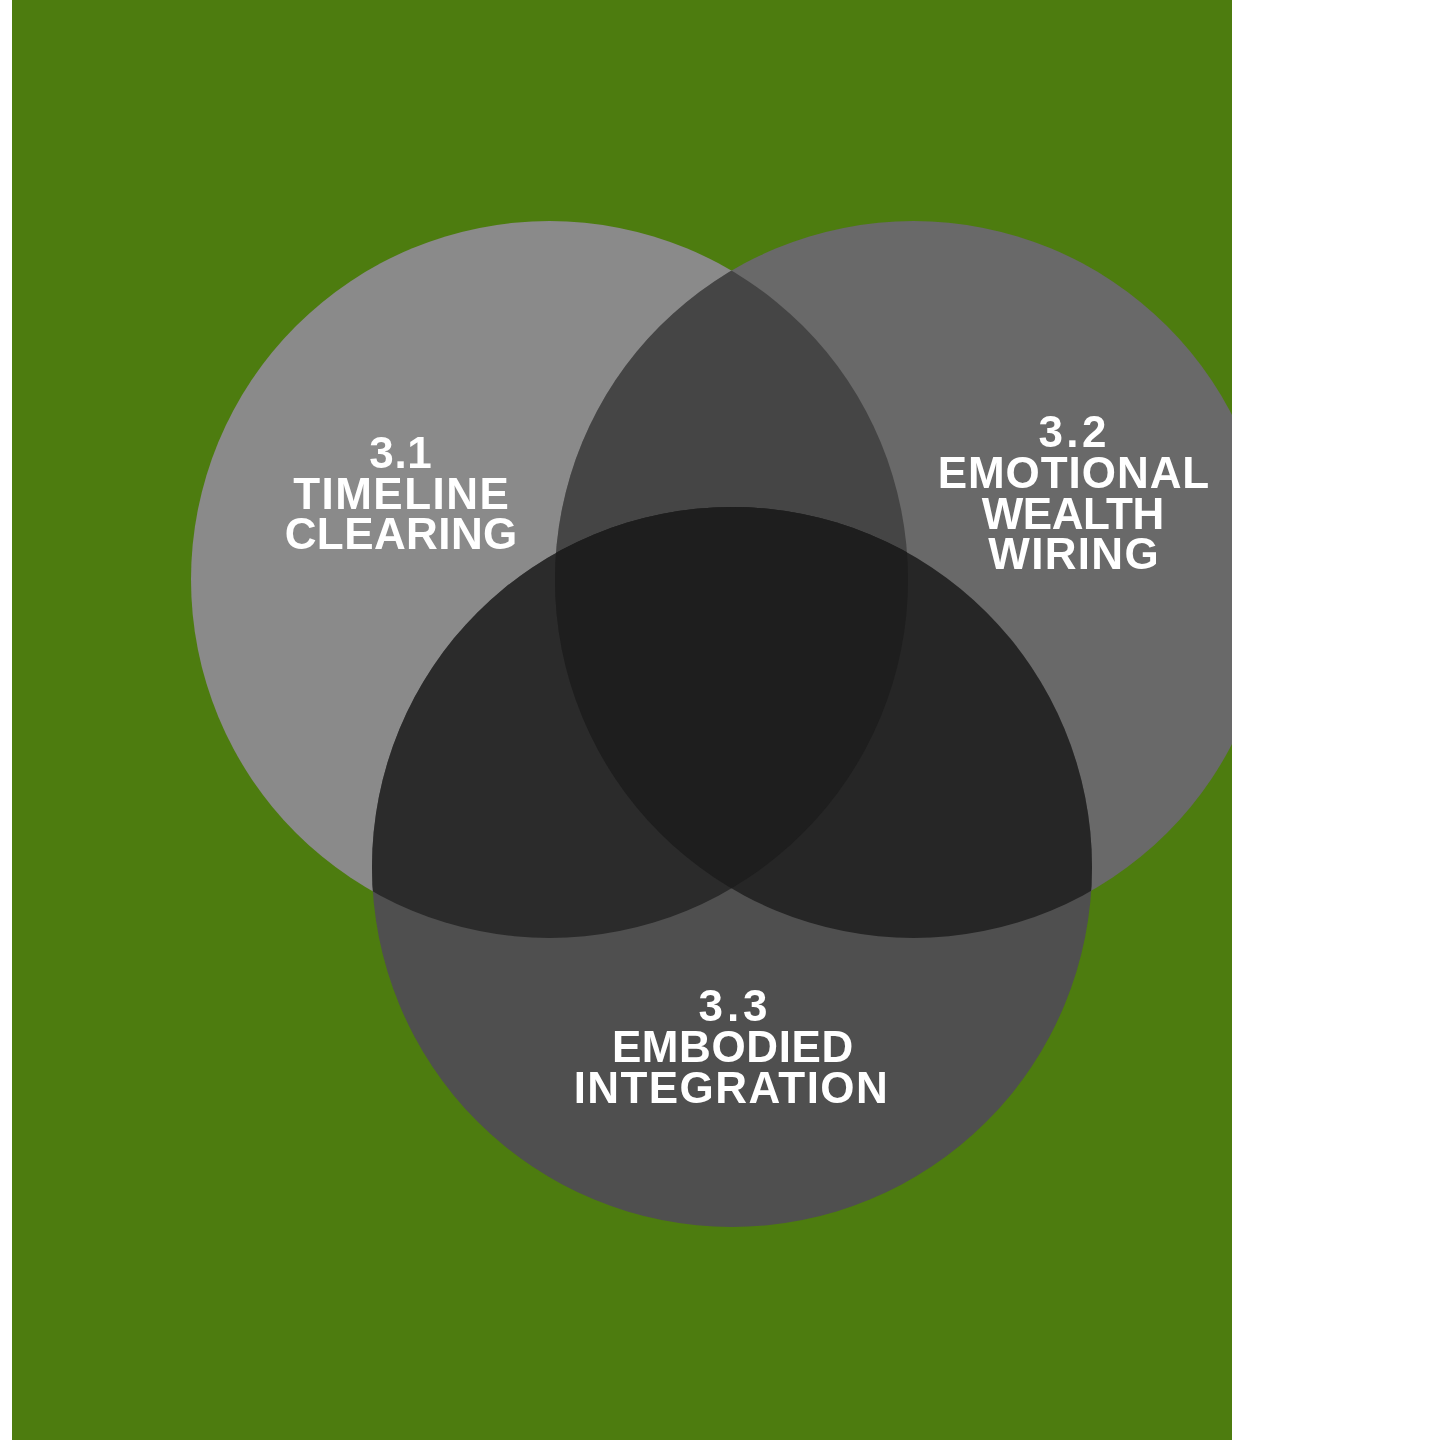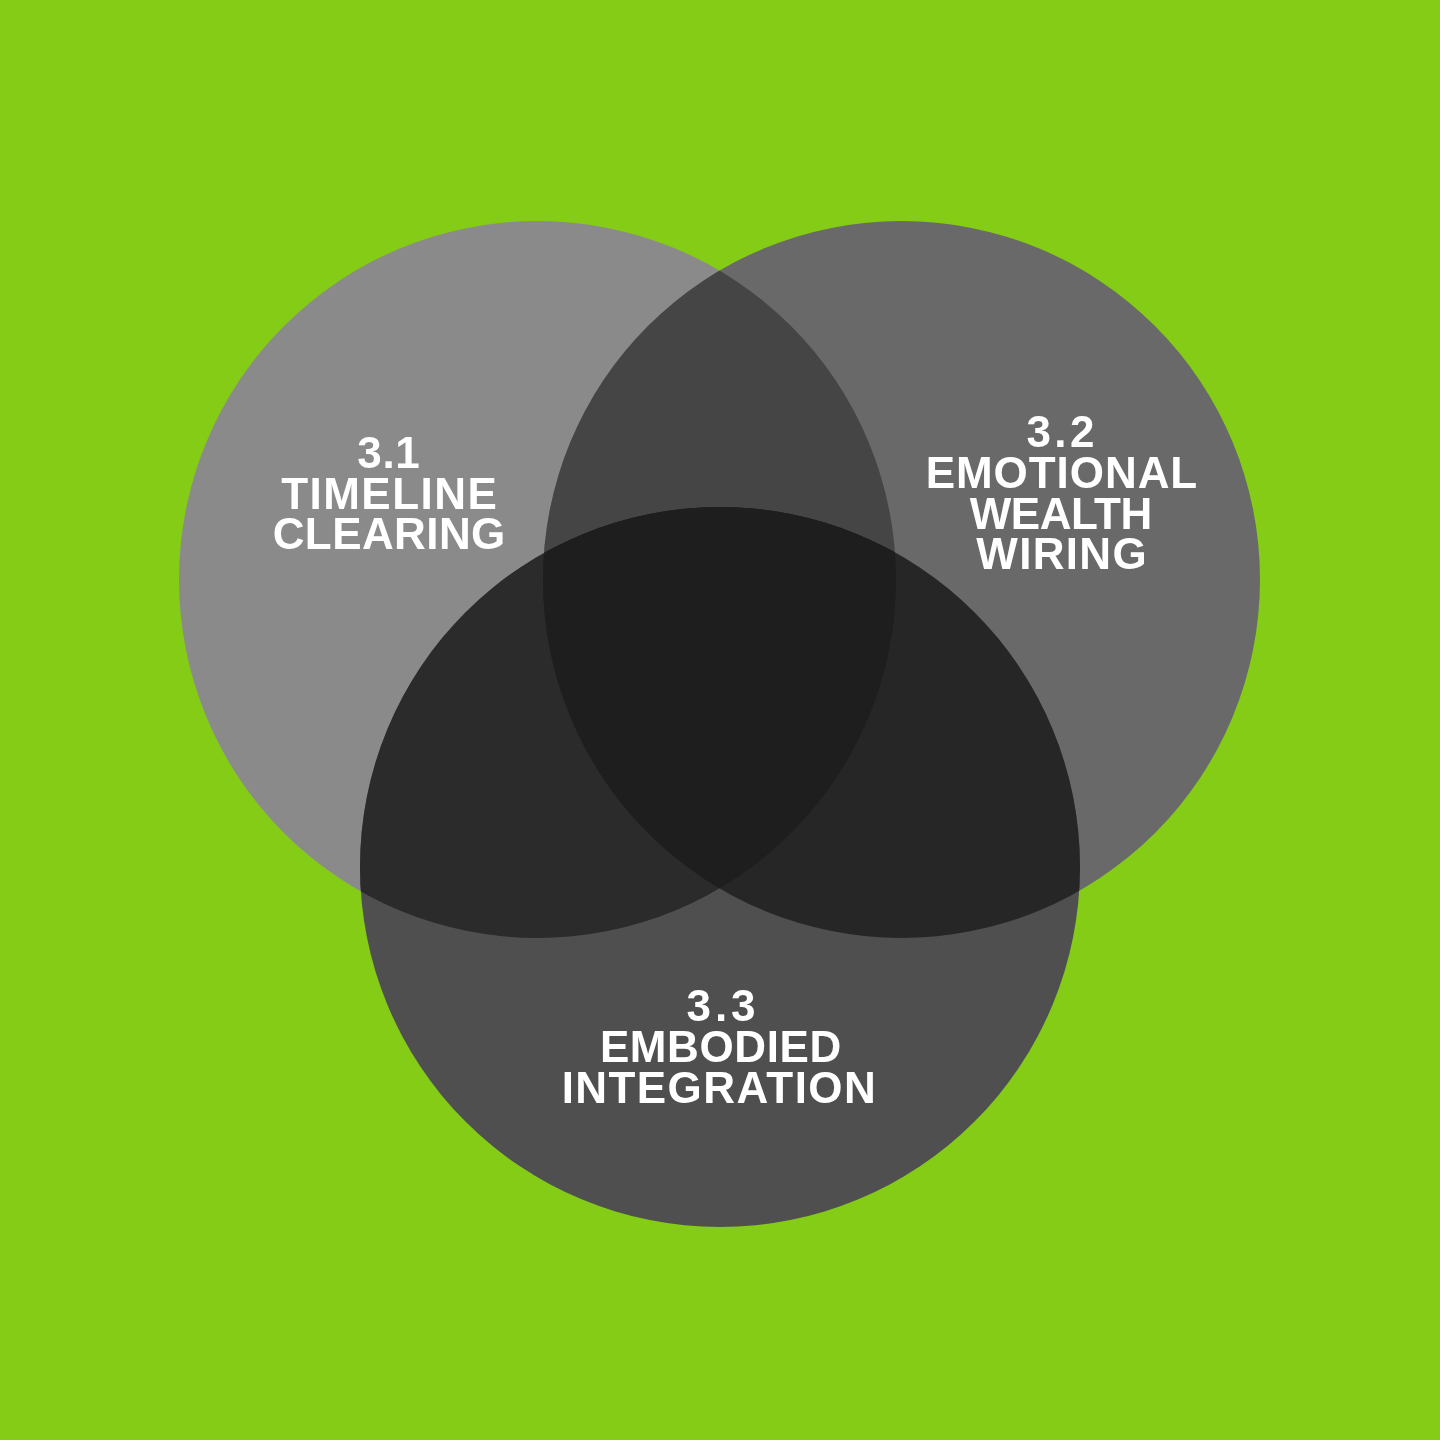--- a/index.html
+++ b/index.html
@@ -1,16 +1,16 @@
 <!DOCTYPE html>
 <html><head>
 <meta charset="utf-8">
 <style>
   html,body{margin:0;padding:0;background:#ffffff;}
-  .stage{position:relative;width:1440px;height:1440px;background:#84cc16;overflow:hidden;}
+  .stage{position:relative;width:1220px;height:1440px;background:#4d7c0f;overflow:hidden;margin-left:12px;}
   svg{position:absolute;left:0;top:0;}
   text{font-family:"Liberation Sans",sans-serif;font-weight:bold;fill:#ffffff;}
 </style>
 </head>
 <body>
 <div class="stage">
 <svg width="1440" height="1440" viewBox="0 0 1440 1440">
   <defs>
     <clipPath id="cL">
           <circle cx="537.5" cy="579.5" r="358.5"></circle>

